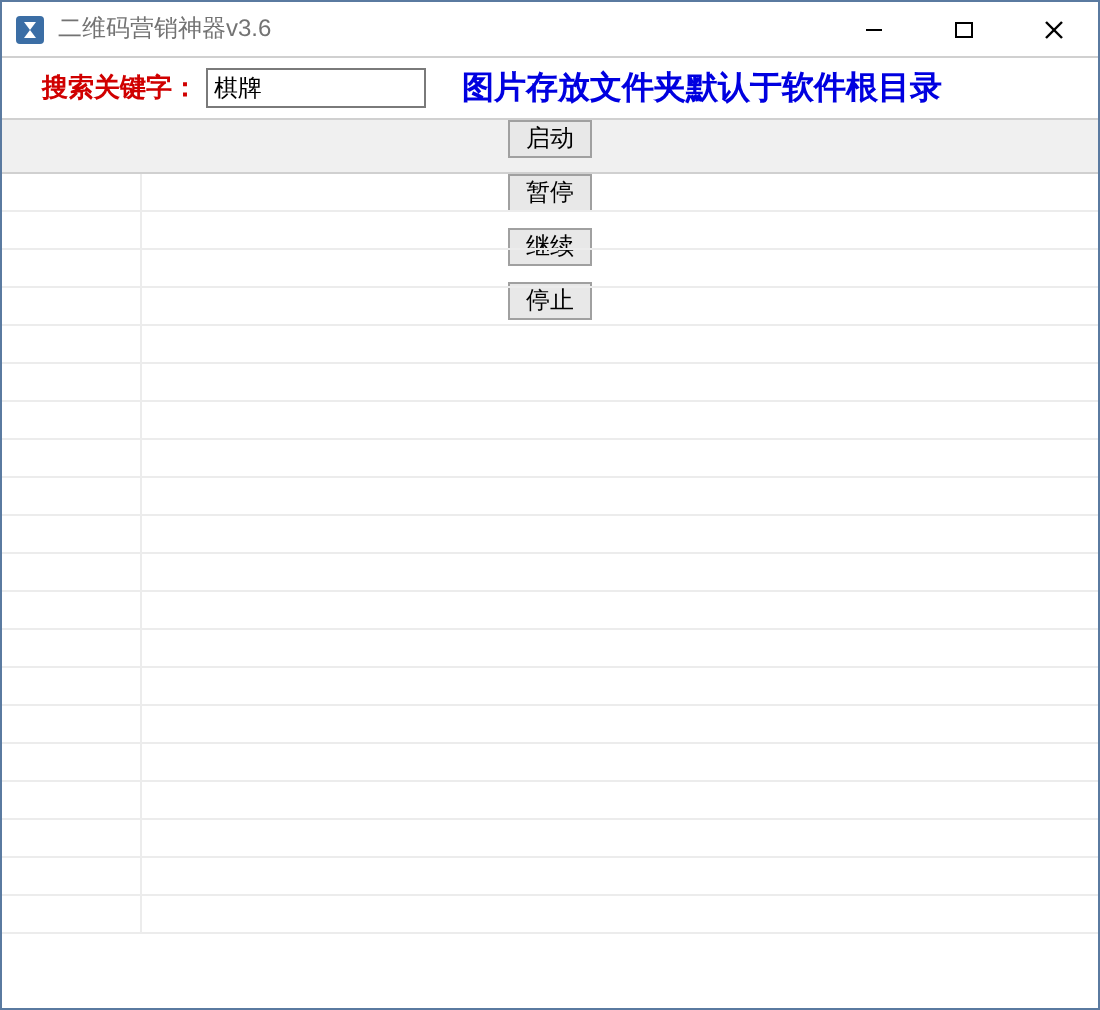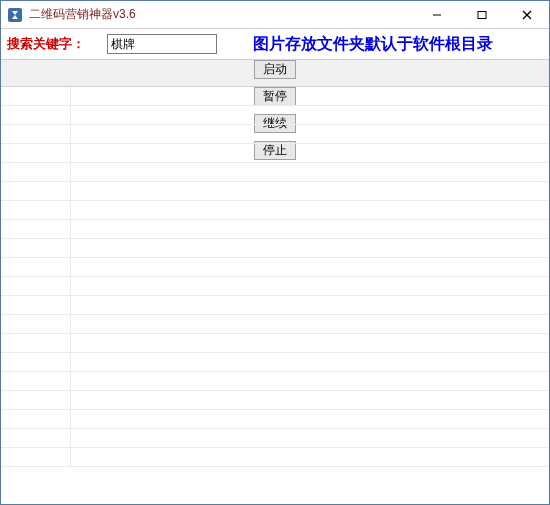--- a/index.html
+++ b/index.html
@@ -31,43 +31,43 @@
   .titlebar .app-icon {
     width: 16px;
     height: 16px;
     margin-right: 6px;
     display: flex;
     align-items: center;
     justify-content: center;
   }
   .titlebar .title-text {
     flex: 1;
-    color: #7f1d1d;
+    color: #737373;
     font-size: 12px;
   }
   .winbtns {
     display: flex;
     height: 100%;
   }
   .winbtn {
     width: 45px;
     height: 100%;
     display: flex;
     align-items: center;
     justify-content: center;
     color: #000;
     font-size: 10px;
   }
   .winbtn svg { display: block; }
   .search-row {
     height: 30px;
     display: flex;
     align-items: center;
-    padding: 4px 6px;
-    gap: 22px;
+    padding: 4px 20px;
+    gap: 4px;
   }
   .search-label {
     color: #d00000;
     font-weight: bold;
     font-size: 13px;
     white-space: nowrap;
   }
   .search-input {
     width: 110px;
     height: 20px;

